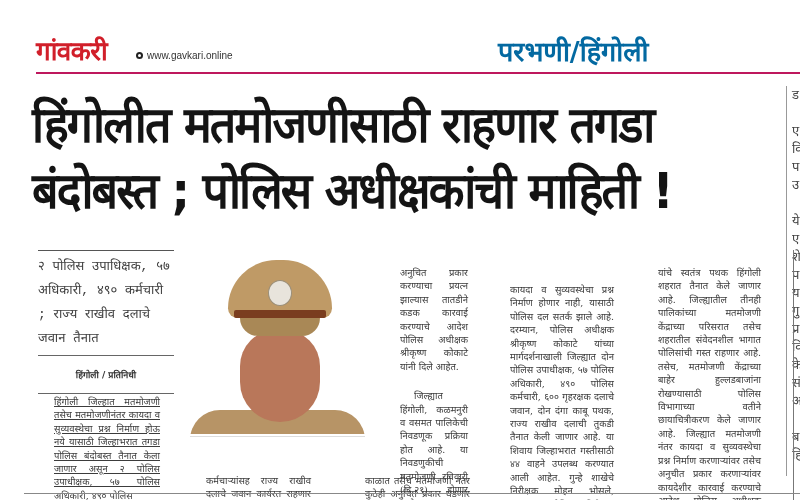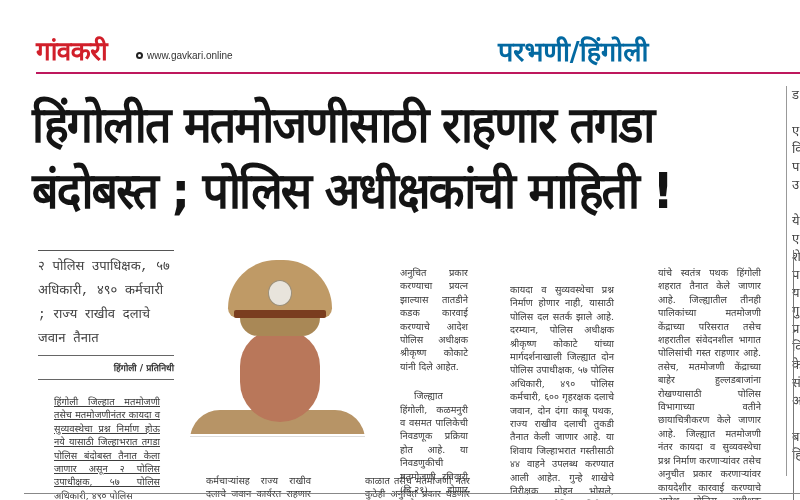--- a/index.html
+++ b/index.html
@@ -15,21 +15,21 @@
   .web-icon::after { content: ""; position: absolute; left: 2px; top: 2px; width: 3px; height: 3px; background: #fff; border-radius: 50%; }
   .section { position: absolute; left: 462px; top: 2px; font-family: "DejaVu Sans", sans-serif; font-weight: bold; font-size: 27px; color: #0369a1; }
 
   .headline { position: absolute; left: 32px; top: 92px; width: 720px; font-family: "DejaVu Sans", sans-serif; font-weight: bold; color: #141414; font-size: 50px; line-height: 66px; letter-spacing: -2px; transform: scaleX(0.93); transform-origin: left top; white-space: nowrap; }
 
   .right-strip { position: absolute; left: 786px; top: 86px; width: 14px; height: 390px; border-left: 1px solid #999; overflow: hidden; font-size: 13px; color: #444; }
   .right-strip div { white-space: nowrap; padding-left: 5px; line-height: 18px; }
 
   .subhead-box { position: absolute; left: 38px; top: 250px; width: 136px; border-top: 1px solid #555; }
   .subhead { font-family: Liberation Mono, monospace; font-size: 13px; line-height: 24px; color: #404040; padding-top: 4px; }
-  .dateline { border-top: 1px solid #666; border-bottom: 1px solid #666; margin-top: 4px; padding: 5px 0; font-family: "DejaVu Sans", sans-serif; font-weight: bold; font-size: 9px; text-align: right; color: #333; }
+  .dateline { border-top: 1px solid #666; border-bottom: 1px solid #666; margin-top: 4px; padding: 12px 0; font-family: "DejaVu Sans", sans-serif; font-weight: bold; font-size: 9px; text-align: center; color: #333; }
 
   .col { position: absolute; font-size: 9.5px; line-height: 13.4px; text-align: justify; color: #3c3c3c; }
   .col p { margin: 16px; }
   .col1 { left: 38px; top: 379px; width: 138px; text-decoration: underline; }
   .col2 { left: 384px; top: 250px; width: 100px; }
   .col3 { left: 494px; top: 267px; width: 136px; }
   .col4 { left: 642px; top: 250px; width: 135px; border-right: 1px solid #777; padding-right: 16px; }
   .under-photo { left: 190px; top: 458px; width: 296px; }
   .indent { text-indent: 14px; }
 

